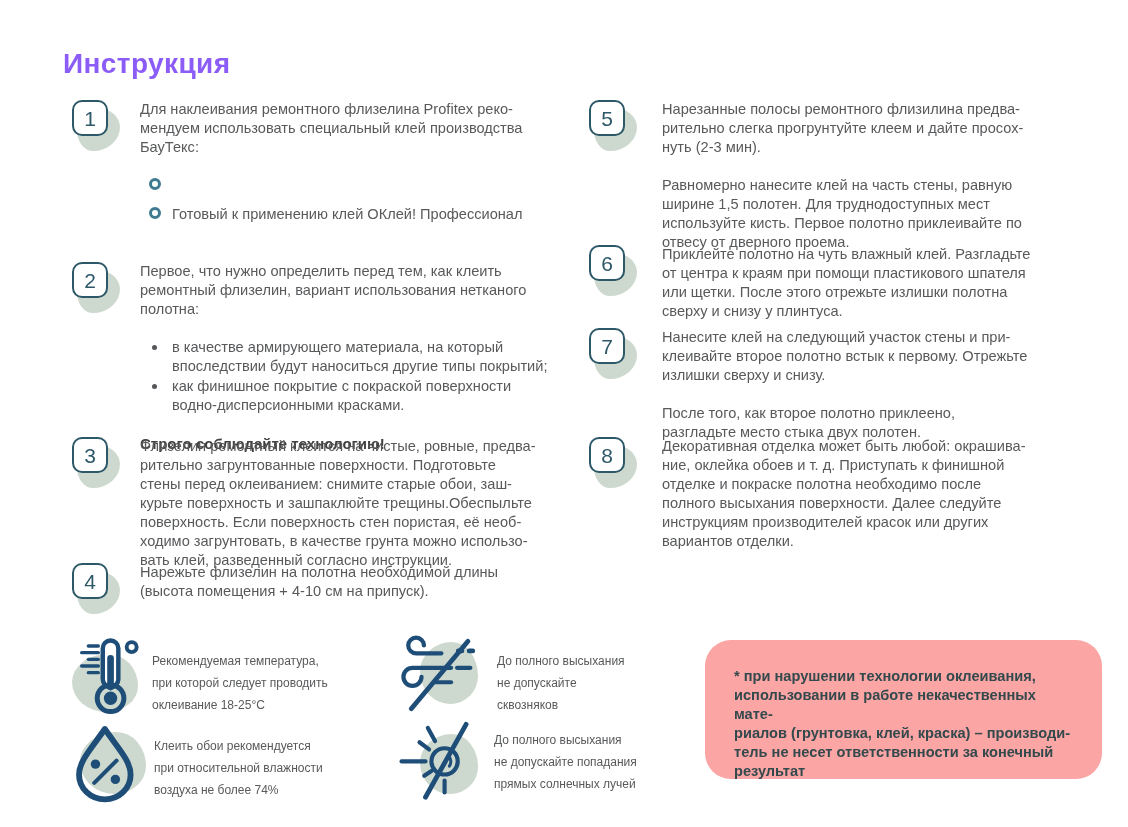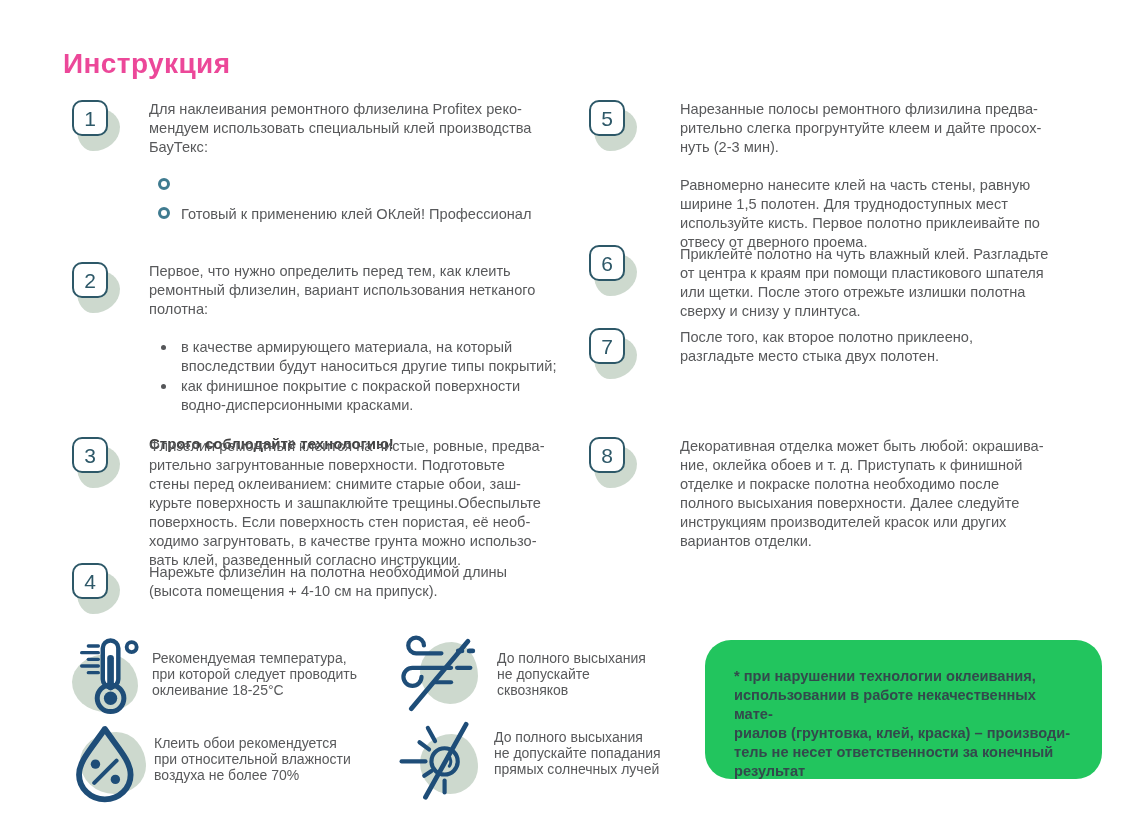--- a/index.html
+++ b/index.html
@@ -5,40 +5,40 @@
   * { margin:0; padding:0; box-sizing:border-box; }
   html,body { background:#ffffff; }
   .page {
     position:relative; width:1128px; height:827px; margin:0 auto;
     background:#ffffff; overflow:hidden;
     font-family:"Liberation Sans", sans-serif;
     color:#58595b;
   }
   .page-title {
     position:absolute; left:63px; top:48px;
-    font-size:28px; font-weight:700; color:#ec4899; letter-spacing:.4px;
+    font-size:28px; font-weight:700; color:#8b5cf6; letter-spacing:.4px;
   }
   
   .step { position:absolute; display:flex; }
   .step.col-left  { left:72px;  }
   .step.col-right { left:589px; }
   .badge-wrap { position:relative; width:36px; height:36px; flex:none; }
   .badge-blob {
     position:absolute; left:5px; top:8px; width:43px; height:43px;
     background:#cdd9ce;
     border-radius:46% 54% 63% 37% / 52% 44% 56% 48%;
   }
   .badge {
     position:absolute; left:0; top:0; width:36px; height:36px;
     background:#ffffff; border:2.5px solid #2d5868; border-radius:10px;
     display:flex; align-items:center; justify-content:center;
     font-size:21px; color:#2d5868; line-height:1;
   }
-  .step-text { margin-left:41px; width:445px; font-size:14.6px; line-height:19px; }
-  .col-right .step-text { margin-left:55px; width:420px; }
+  .step-text { margin-left:32px; width:445px; font-size:14.6px; line-height:19px; }
+  .col-right .step-text { margin-left:37px; width:420px; }
   .para { white-space:pre-line; margin-bottom:19px; }
   .para:last-child { margin-bottom:0; }
   .bullets { margin-left:9px; }
   .bullet-row { display:flex; margin-bottom:15px; }
   .bullet-row:last-child { margin-bottom:0; }
   .ring {
     flex:none; width:12px; height:12px; border:3.5px solid #3f7b90;
     border-radius:50%; margin-top:2px; margin-right:11px; background:#fff;
   }
   .dot {
@@ -48,25 +48,25 @@
   .dot-row { margin-bottom:1px; }
   .bold-note { font-weight:700; color:#404040; margin-top:19px; font-size:15px; }
   
   .note { position:absolute; display:flex; }
   .icon-wrap { position:relative; width:84px; height:84px; flex:none; }
   .icon-blob {
     position:absolute; background:#cdd9ce;
     border-radius:55% 45% 48% 52% / 48% 55% 45% 52%;
   }
   .icon-svg { position:absolute; left:0; top:0; }
-  .note-text { white-space:pre-line; font-size:14px; line-height:16px; }
+  .note-text { white-space:pre-line; font-size:12px; line-height:22px; }
   
   .disclaimer {
     position:absolute; left:705px; top:640px; width:397px; height:139px;
-    background:#22c55e; border-radius:26px;
+    background:#fca5a5; border-radius:26px;
     padding:27px 30px 0 29px;
   }
   .disclaimer-text {
     white-space:pre-line; font-weight:700; font-size:14.6px;
     line-height:19px; color:#33494c;
   }
 </style>
 </head>
 <body>
 
@@ -175,20 +175,23 @@
 сверху и снизу у плинтуса.</p>
     </div>
   </div>
 
   <div class="step col-right" style="top:328px">
     <div class="badge-wrap">
       <div class="badge-blob"></div>
       <div class="badge">7</div>
     </div>
     <div class="step-text">
+      <p class="para">Нанесите клей на следующий участок стены и при-
+клеивайте второе полотно встык к первому. Отрежьте
+излишки сверху и снизу.</p>
       <p class="para">После того, как второе полотно приклеено,
 разгладьте место стыка двух полотен.</p>
     </div>
   </div>
 
   <div class="step col-right" style="top:437px">
     <div class="badge-wrap">
       <div class="badge-blob"></div>
       <div class="badge">8</div>
     </div>
@@ -232,21 +235,21 @@
         <g stroke="#1e4d78" fill="none" stroke-linecap="round">
           <path d="M32 6 C 21 22, 10 33, 10 45 a 22 21 0 0 0 44 0 C 54 33, 43 22, 32 6 Z" stroke-width="5" stroke-linejoin="round"></path>
           <line x1="23" y1="52" x2="42" y2="33" stroke-width="3.5"></line>
           <circle cx="24" cy="36" r="4" fill="#1e4d78" stroke="none"></circle>
           <circle cx="41" cy="49" r="4" fill="#1e4d78" stroke="none"></circle>
         </g>
       </svg>
     </div>
     <div class="note-text" style="margin:13px 0 0 4px">Клеить обои рекомендуется
 при относительной влажности
-воздуха не более 70%</div>
+воздуха не более 74%</div>
   </div>
 
   <div class="note" style="left:398px; top:634px">
     <div class="icon-wrap">
       <div class="icon-blob" style="left:22px; top:8px; width:58px; height:62px"></div>
       <svg class="icon-svg" width="82" height="82" viewBox="0 0 68 68">
         <g stroke="#1e4d78" fill="none" stroke-linecap="round">
           <path d="M36 16 H 15 a 6.5 6.5 0 1 1 6.5 -6.5" stroke-width="3.5"></path>
           <path d="M44 28 H 12 a 7.5 7.5 0 1 0 7.5 7.5" stroke-width="3.5"></path>
           <line x1="50" y1="14" x2="53" y2="14" stroke-width="4"></line>

